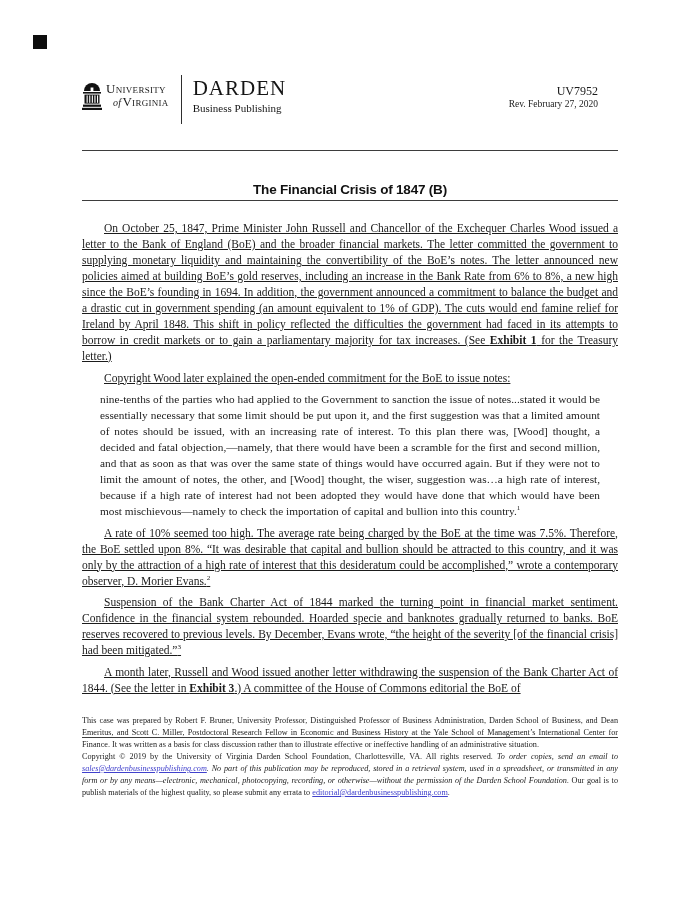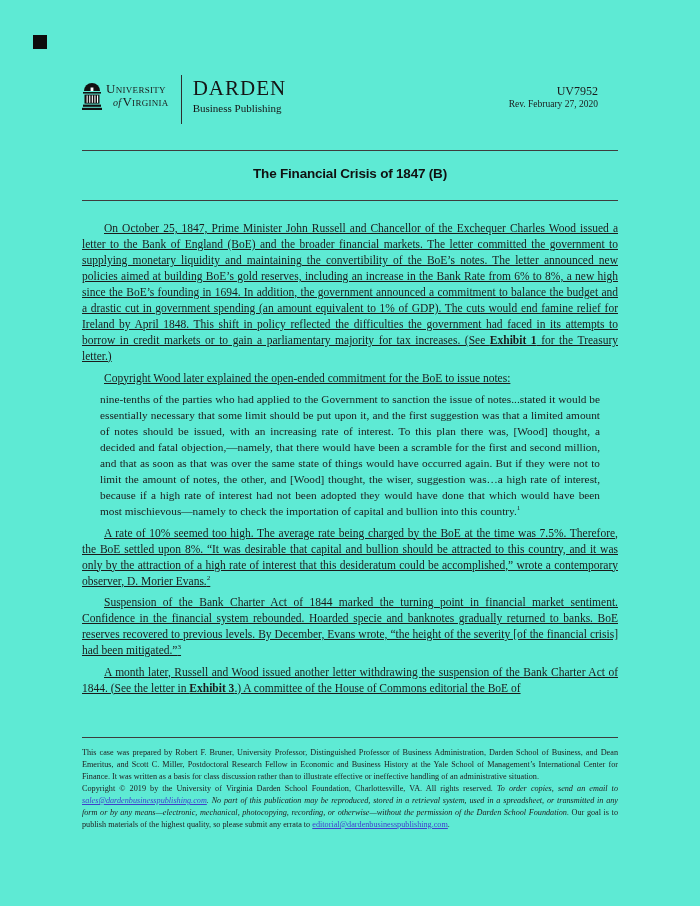--- a/index.html
+++ b/index.html
@@ -1,18 +1,18 @@
 <!DOCTYPE html>
 <html><head>
 <meta charset="utf-8">
 <style>
   html,body { margin:0; padding:0; background:#e8e8e8; }
   .page {
     position:relative; width:700px; height:906px; margin:0 auto;
-    background:#5eead4; overflow:hidden;
+    background:#ffffff; overflow:hidden;
     font-family:"Liberation Serif", serif; color:#1b1b1b;
   }
   .corner-mark { position:absolute; left:33px; top:35px; width:14px; height:14px; background:#0d0d0d; }
 
   
   .hdr { position:absolute; left:82px; right:82px; top:76px; height:54px; }
   .brand { display:flex; align-items:flex-start; }
   .rotunda { flex:0 0 auto; margin-top:3px; }
   .uva-word { margin-left:4px; margin-top:6px; line-height:1.02; white-space:nowrap; }
   .uva-line1 { font-variant:small-caps; font-size:13px; letter-spacing:0.3px; }
@@ -25,33 +25,33 @@
   .docinfo { position:absolute; top:8px; right:20px; text-align:right; line-height:1.25; }
   .docnum { font-size:12px; }
   .rev { font-size:9.5px; }
 
   .rule { position:absolute; left:82px; right:82px; border:none; border-top:1px solid #3d3d3d; margin:0; height:0; }
   .rule-top { top:150px; }
   .rule-title { top:200px; }
   .rule-foot { top:737px; }
 
   .title {
-    position:absolute; left:82px; right:82px; top:166px; margin:0;
+    position:absolute; left:82px; right:82px; top:166px; margin:16px;
     text-align:center; font-family:"Liberation Sans", sans-serif;
     font-size:13.5px; font-weight:bold; letter-spacing:-0.2px; color:#111;
   }
 
   
   .bodytext { position:absolute; left:82px; top:220px; width:536px; font-size:11.5px; line-height:16px; }
   .bodytext p { margin:0 0 5.5px 0; text-align:justify; text-indent:22px;text-decoration:underline; }
   .bodytext blockquote { margin:0 18px 5.5px 18px; text-align:justify; font-size:11.3px; }
   sup { font-size:0.62em; line-height:0; }
 
   
-  .fineprint { position:absolute; left:82px; top:747px; width:536px; font-size:8.2px; line-height:12px; color:#222; }
+  .fineprint { position:absolute; left:82px; top:715px; width:536px; font-size:8.2px; line-height:12px; color:#222; }
   .fineprint p { margin:0; text-align:justify; }
   .doc-link { color:#4040cc; text-decoration:underline; }
 </style>
 </head>
 <body>
 
 <div class="page">
 
   <div class="corner-mark"></div>
 

